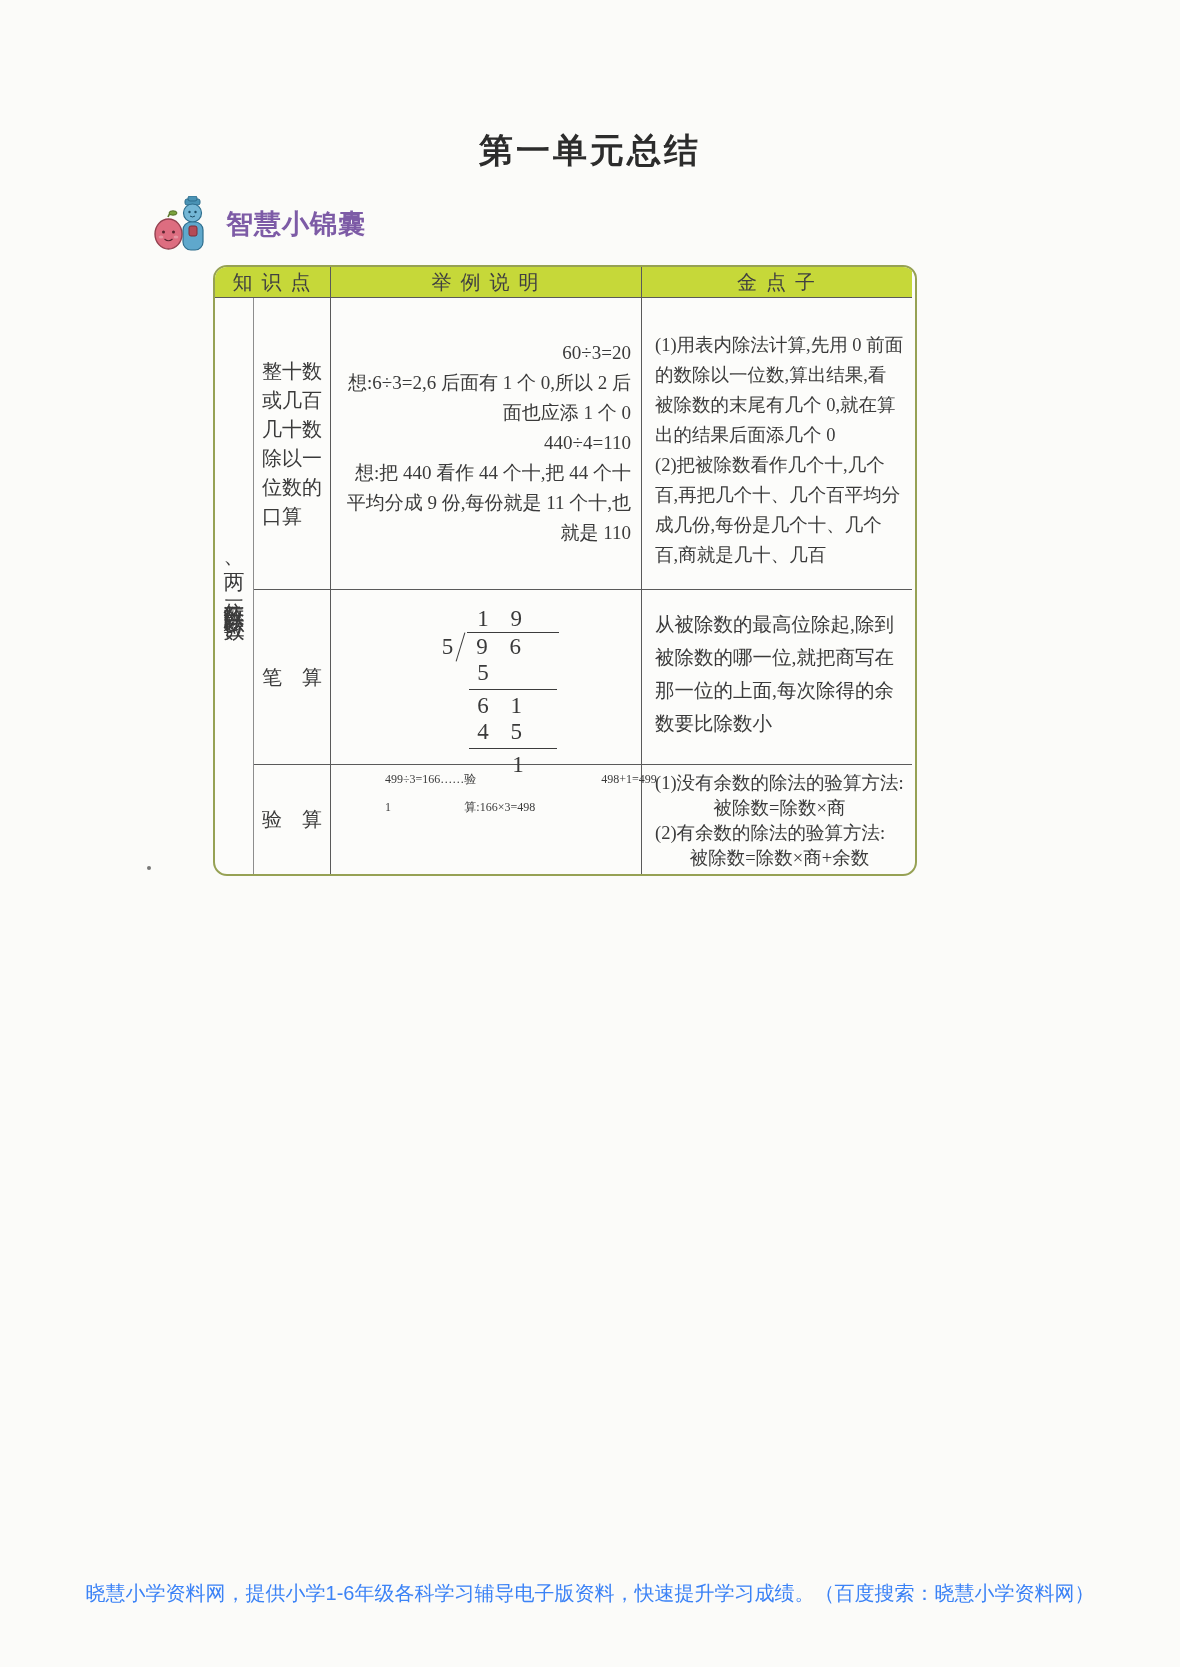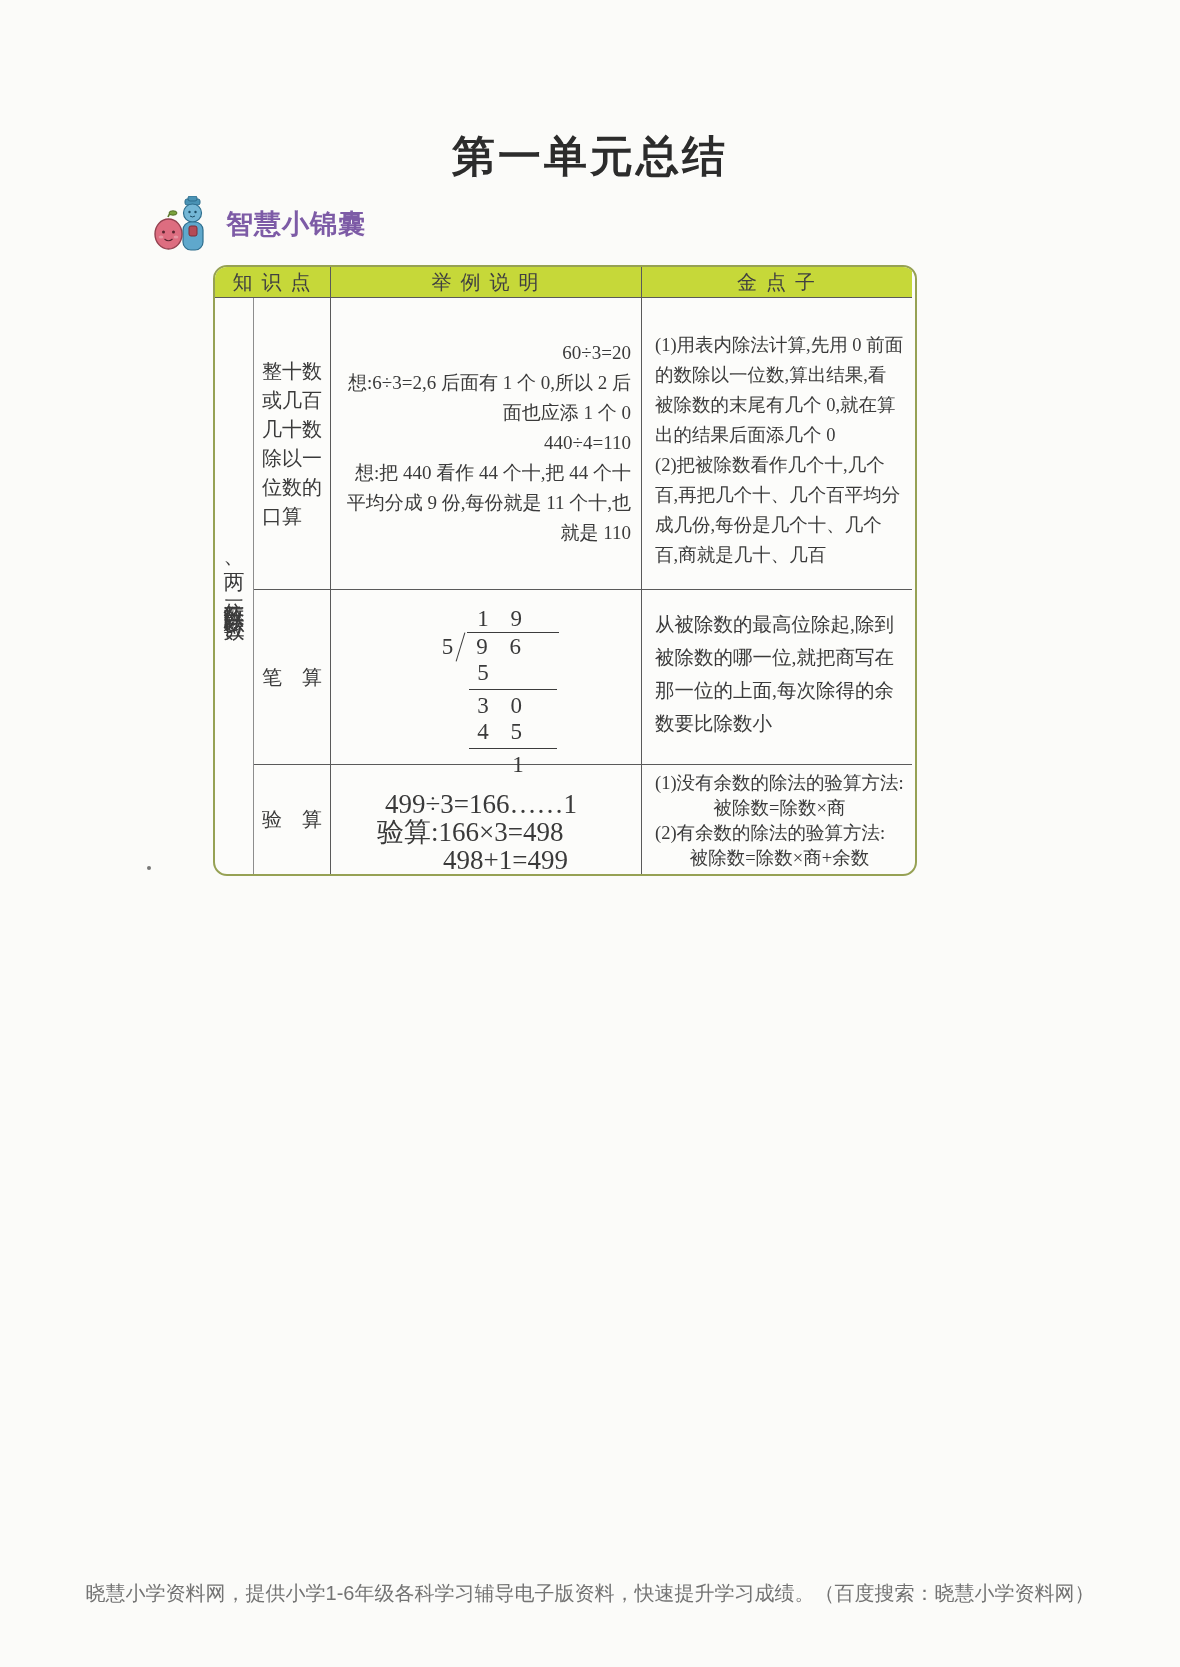--- a/index.html
+++ b/index.html
@@ -6,21 +6,21 @@
   body{
     width:1180px;height:1667px;position:relative;
     background:#fbfbf9;
     font-family:"Liberation Serif",serif;
     color:#3a3a3a;
   }
   
   .page-title{
     position:absolute;top:128px;left:0;width:100%;
     text-align:center;font-family:"Liberation Sans",sans-serif;
-    font-size:43px;font-weight:600;letter-spacing:3px;color:#2c2c2c;
+    font-size:34px;font-weight:600;letter-spacing:3px;color:#2c2c2c;
   }
   
   .badge{position:absolute;left:152px;top:196px;display:flex;align-items:center;gap:10px;}
   .badge .label{
     font-family:"Liberation Sans",sans-serif;font-size:27px;font-weight:700;
     color:#7d5ba6;letter-spacing:1px;
   }
   
   .tbl{
     position:absolute;left:213px;top:265px;width:700px;height:607px;
@@ -69,34 +69,34 @@
   .ld-slash{display:inline-block;width:0;height:30px;border-left:1.7px solid #3c3c3c;
     transform:rotate(17deg);margin:0 6px -2px 7px;}
   .ld-dividend{border-top:1.7px solid #3c3c3c;padding:1px 16px 0 9px;}
   .ld-step{padding-left:40px;}
   .ld-rule{width:88px;border-top:1.7px solid #3c3c3c;margin:3px 0 3px 32px;height:0;}
   .ld-rem{padding-left:75px;}
   
   .tips2{display:flex;align-items:center;padding:0 8px 6px 13px;font-size:19.5px;line-height:33px;}
   .tips2 p{margin:0;}
   
-  .exam3{display:flex;flex-direction:column;justify-content:flex-end;
-    padding-left:46px;font-size:27px;line-height:28px;}
+  .exam3{display:flex;flex-direction:row;justify-content:flex-start;
+    padding-left:46px;font-size:12px;line-height:28px;}
   .exam3 .l1{margin-left:8px;}
   .exam3 .l3{margin-left:66px;}
   
   .tips3{padding:6px 8px 0 13px;font-size:18.5px;line-height:25px;}
   .tips3 p{margin:0;}
   .tips3 .formula{text-align:center;}
   
   .stray-dot{position:absolute;left:147px;top:866px;width:4px;height:4px;border-radius:50%;background:#777;}
   
   .footer{
     position:absolute;left:0;top:1580px;width:100%;text-align:center;
-    font-family:"Liberation Sans",sans-serif;font-size:20px;font-weight:500;color:#737373;
+    font-family:"Liberation Sans",sans-serif;font-size:20px;font-weight:500;color:#3b82f6;
   }
 </style>
 </head>
 <body>
 
 <div class="page-title">第一单元总结</div>
 
 <div class="badge">
   <svg width="64" height="56" viewBox="0 0 64 56">
 
@@ -152,21 +152,21 @@
   <div class="cell examdiv bR bB r3 c3">
     <div class="longdiv">
       <div class="ld-quot ld-num">19</div>
       <div class="ld-divrow">
         <span class="ld-divisor">5</span>
         <span class="ld-slash"></span>
         <span class="ld-dividend ld-num">96</span>
       </div>
       <div class="ld-step ld-num">5</div>
       <div class="ld-rule"></div>
-      <div class="ld-step ld-num">30</div>
+      <div class="ld-step ld-num">61</div>
       <div class="ld-step ld-num">45</div>
       <div class="ld-rule"></div>
       <div class="ld-rem ld-num">1</div>
     </div>
   </div>
   <div class="cell sublabel bR r4 c2">验　算</div>
 
   <div class="cell tips2 bB r3 c4">
     <p>从被除数的最高位除起,除到被除数的哪一位,就把商写在那一位的上面,每次除得的余数要比除数小</p>
   </div>

